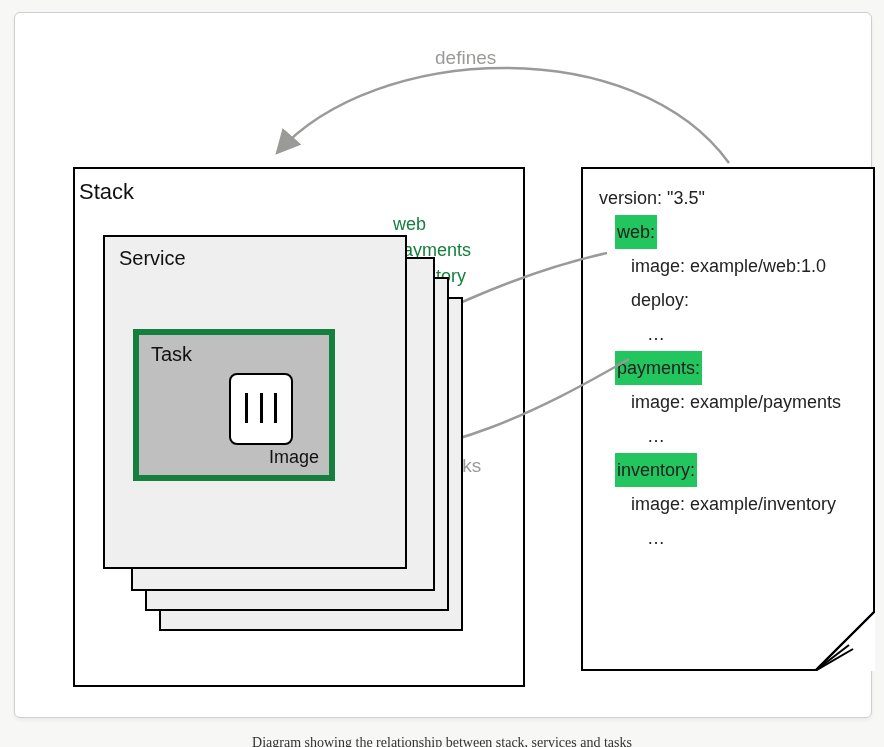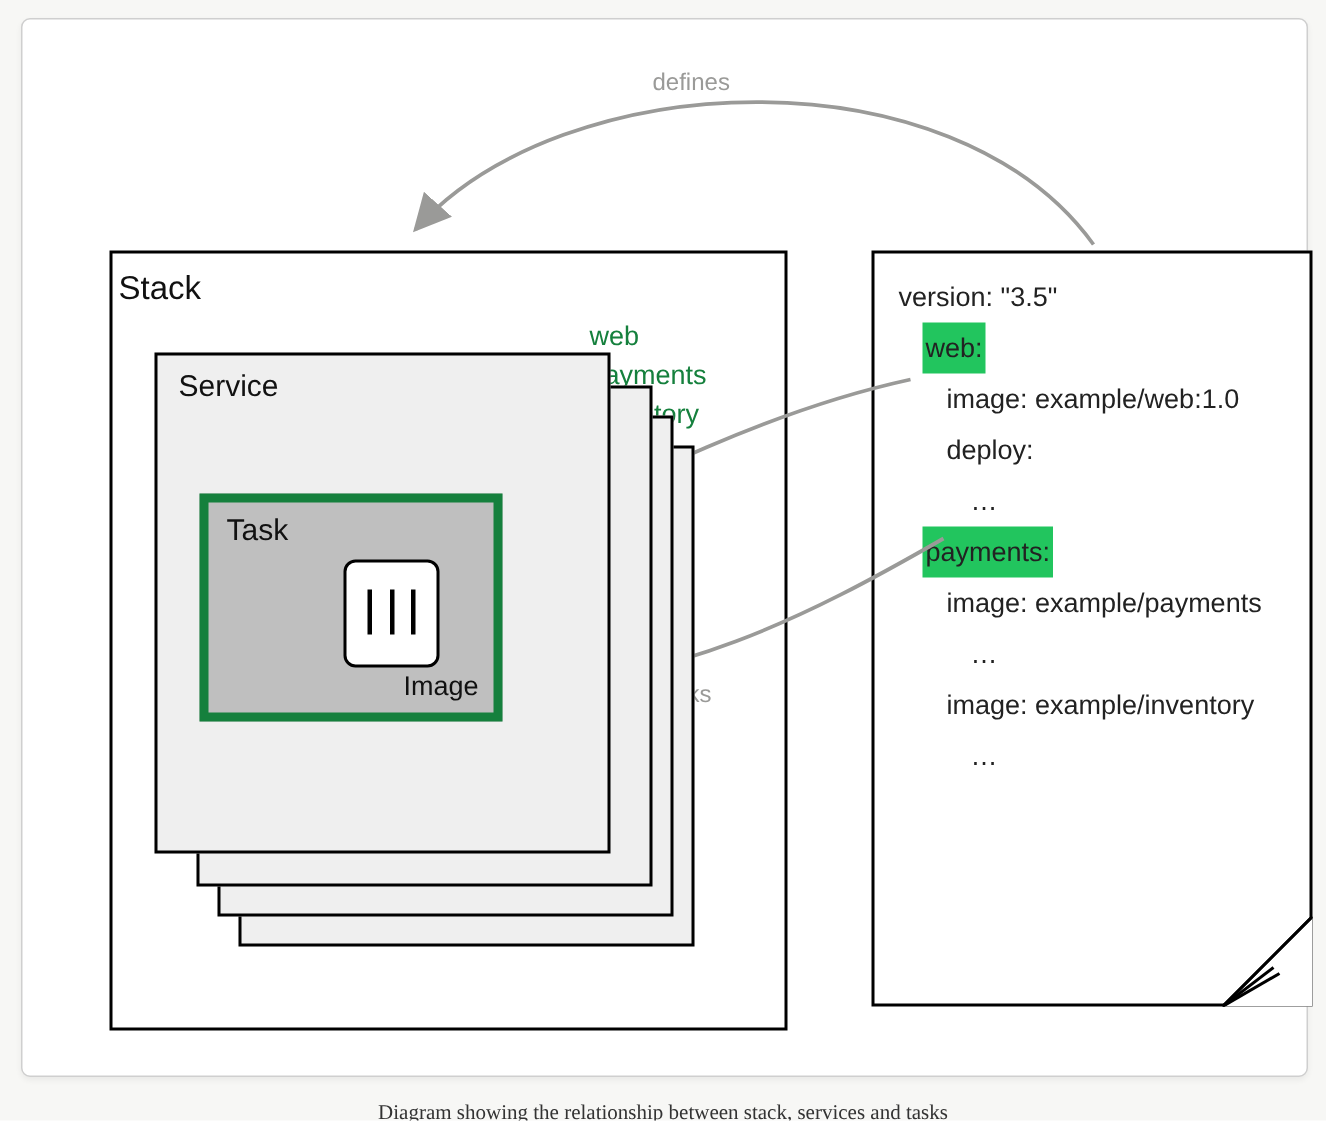--- a/index.html
+++ b/index.html
@@ -72,21 +72,21 @@
     padding:12px 12px 12px 16px;box-sizing:border-box;
   }
   .file .l{white-space:pre;}
   .i1{padding-left:16px}
   .i2{padding-left:32px}
   .i3{padding-left:48px}
   .hl{background:#22c55e;display:inline-block;padding:0 2px;}
 
   
   svg.arrows{position:absolute;left:0;top:0;width:884px;height:747px;pointer-events:none;}
-  .arrow-lbl{position:absolute;color:#9a9a98;font-size:16px;}
+  .arrow-lbl{position:absolute;color:#9a9a98;font-size:19px;}
 </style>
 </head>
 <body>
 
 <div class="frame">
 
   <div class="stack">
     <div class="stack-label">Stack</div>
   </div>
 
@@ -118,20 +118,21 @@
 
   <div class="file">
     <div class="l">version: "3.5"</div>
     <div class="l i1"><span class="hl">web:</span></div>
     <div class="l i2">image: example/web:1.0</div>
     <div class="l i2">deploy:</div>
     <div class="l i3">…</div>
     <div class="l i1"><span class="hl">payments:</span></div>
     <div class="l i2">image: example/payments</div>
     <div class="l i3">…</div>
+    <div class="l i1"><span class="hl">inventory:</span></div>
     <div class="l i2">image: example/inventory</div>
     <div class="l i3">…</div>
 
     <svg style="position:absolute;right:-2px;bottom:-2px" width="60" height="60">
       <polygon points="0,60 60,0 60,60" fill="#fff"></polygon>
       <polyline points="0,60 60,0" fill="none" stroke="#000" stroke-width="2"></polyline>
       <polyline points="0,60 36,36 60,0" fill="none" stroke="none"></polyline>
       <polyline points="0,60 38,38" fill="none" stroke="#000" stroke-width="2"></polyline>
       <polyline points="38,38 60,0" fill="none" stroke="#000" stroke-width="0"></polyline>
       <polyline points="0,60 36,34 60,0" fill="none" stroke="none"></polyline>

